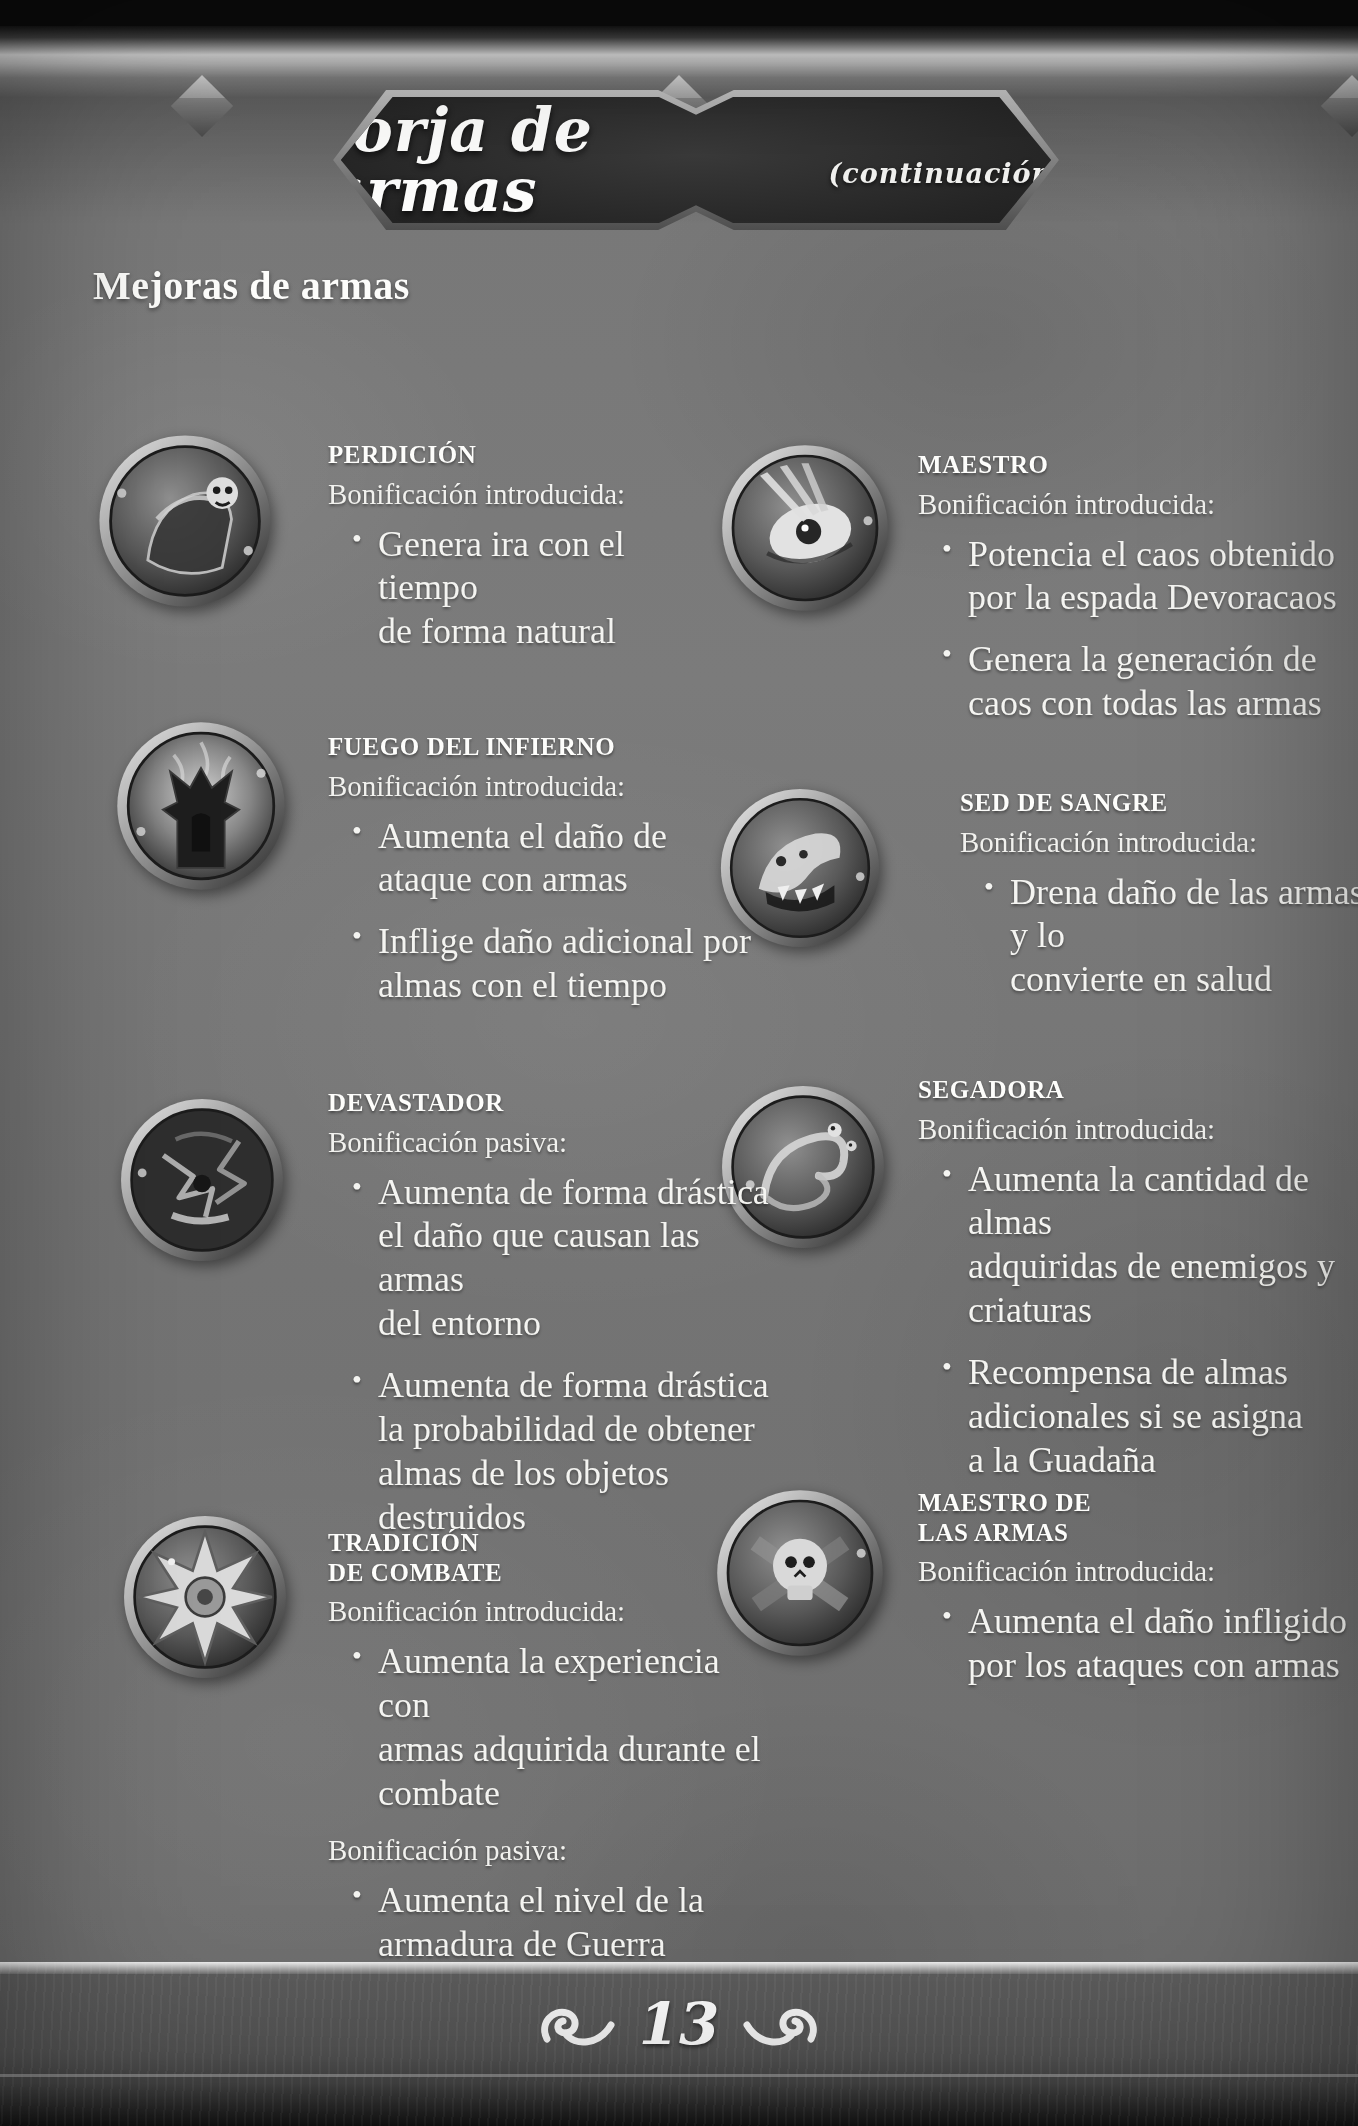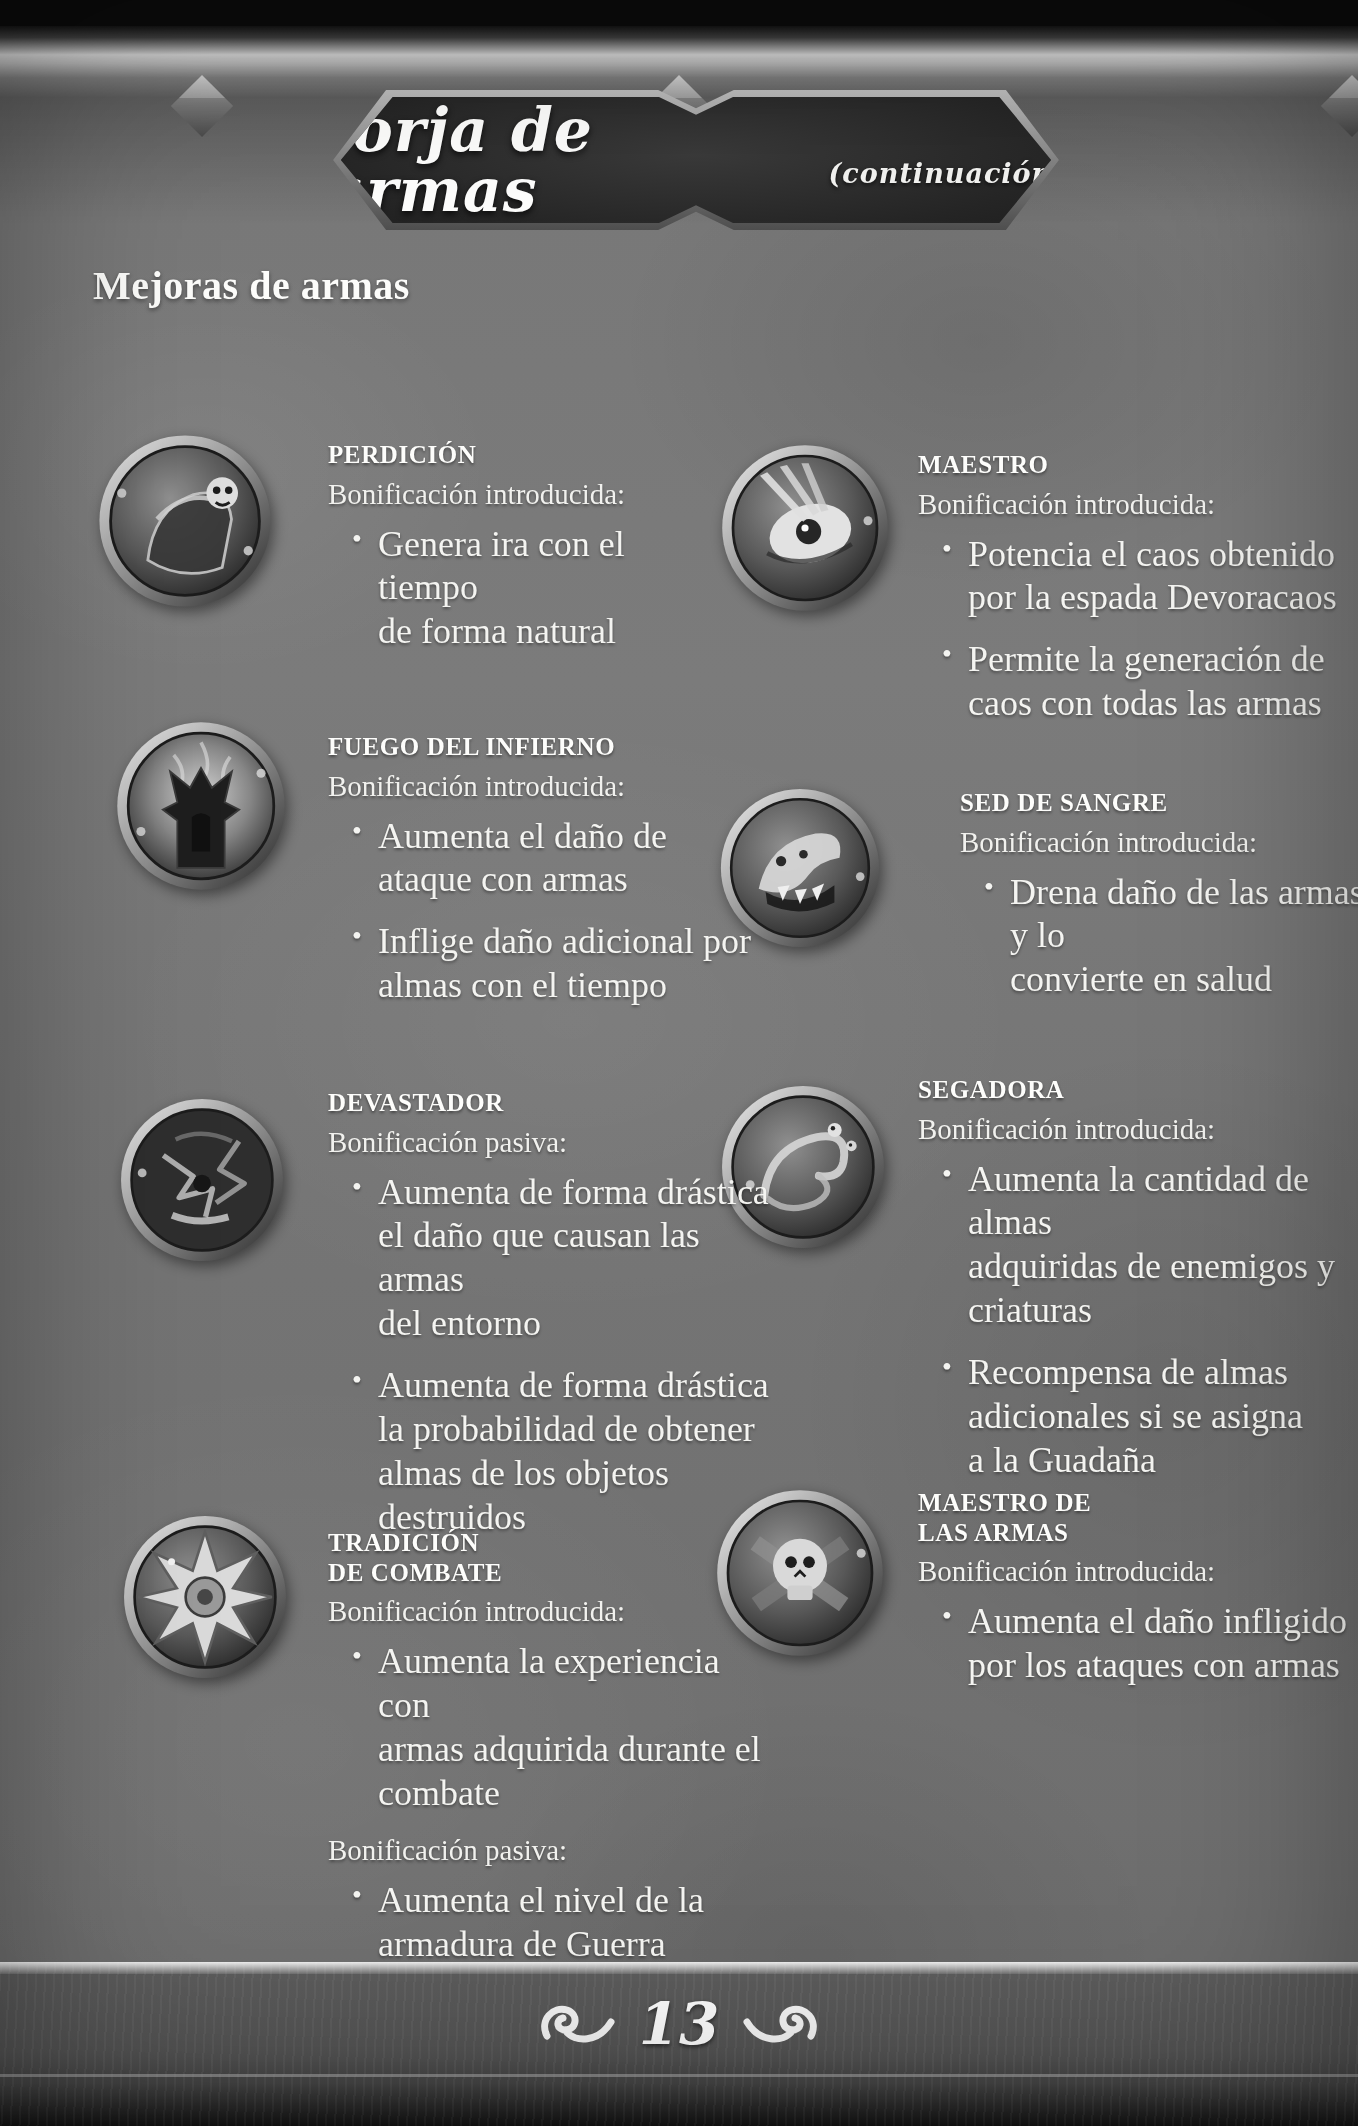--- a/index.html
+++ b/index.html
@@ -58,21 +58,21 @@
   
   .footer{position:absolute;left:0;top:1962px;width:100%;height:164px;
     background:linear-gradient(180deg,#5d5d5d 0%,#535353 55%,#454545 74%,#2a2a2a 88%,#131313 100%);}
   .footer::before{content:"";position:absolute;left:0;top:0;width:100%;height:12px;
     background:linear-gradient(180deg,#efefef 0%,#bdbdbd 40%,#6f6f6f 100%);}
   .footer::after{content:"";position:absolute;left:0;top:112px;width:100%;height:3px;
     background:rgba(200,200,200,0.45);}
   .footer .streaks{position:absolute;inset:0;
     background:repeating-linear-gradient(93deg,rgba(255,255,255,0.045) 0 2px,rgba(0,0,0,0.0) 2px 9px);}
   .pageno-row{position:absolute;left:0;top:1995px;width:100%;display:flex;
-    align-items:center;justify-content:center;gap:18px;}
+    align-items:flex-end;justify-content:center;gap:18px;}
   .page-number{color:#fafafa;font-family:"DejaVu Serif", serif;font-style:italic;
     font-weight:bold;font-size:58px;line-height:1;text-shadow:0 2px 4px rgba(0,0,0,0.6);}
   .flourish{width:84px;height:52px;}
   .flourish.right{transform:scaleX(-1);}
 </style>
 </head>
 <body>
 
 <div class="page">
 
@@ -213,21 +213,21 @@
 de forma natural</li>
     </ul>
   </div>
 
   <div class="entry" style="left:918px;top:450px;width:420px;">
     <h3>MAESTRO</h3>
     <p class="bonus-label">Bonificación introducida:</p>
     <ul>
       <li>Potencia el caos obtenido
 por la espada Devoracaos</li>
-      <li>Permite la generación de
+      <li>Genera la generación de
 caos con todas las armas</li>
     </ul>
   </div>
 
   <div class="entry" style="left:328px;top:732px;width:440px;">
     <h3>FUEGO DEL INFIERNO</h3>
     <p class="bonus-label">Bonificación introducida:</p>
     <ul>
       <li>Aumenta el daño de
 ataque con armas</li>

